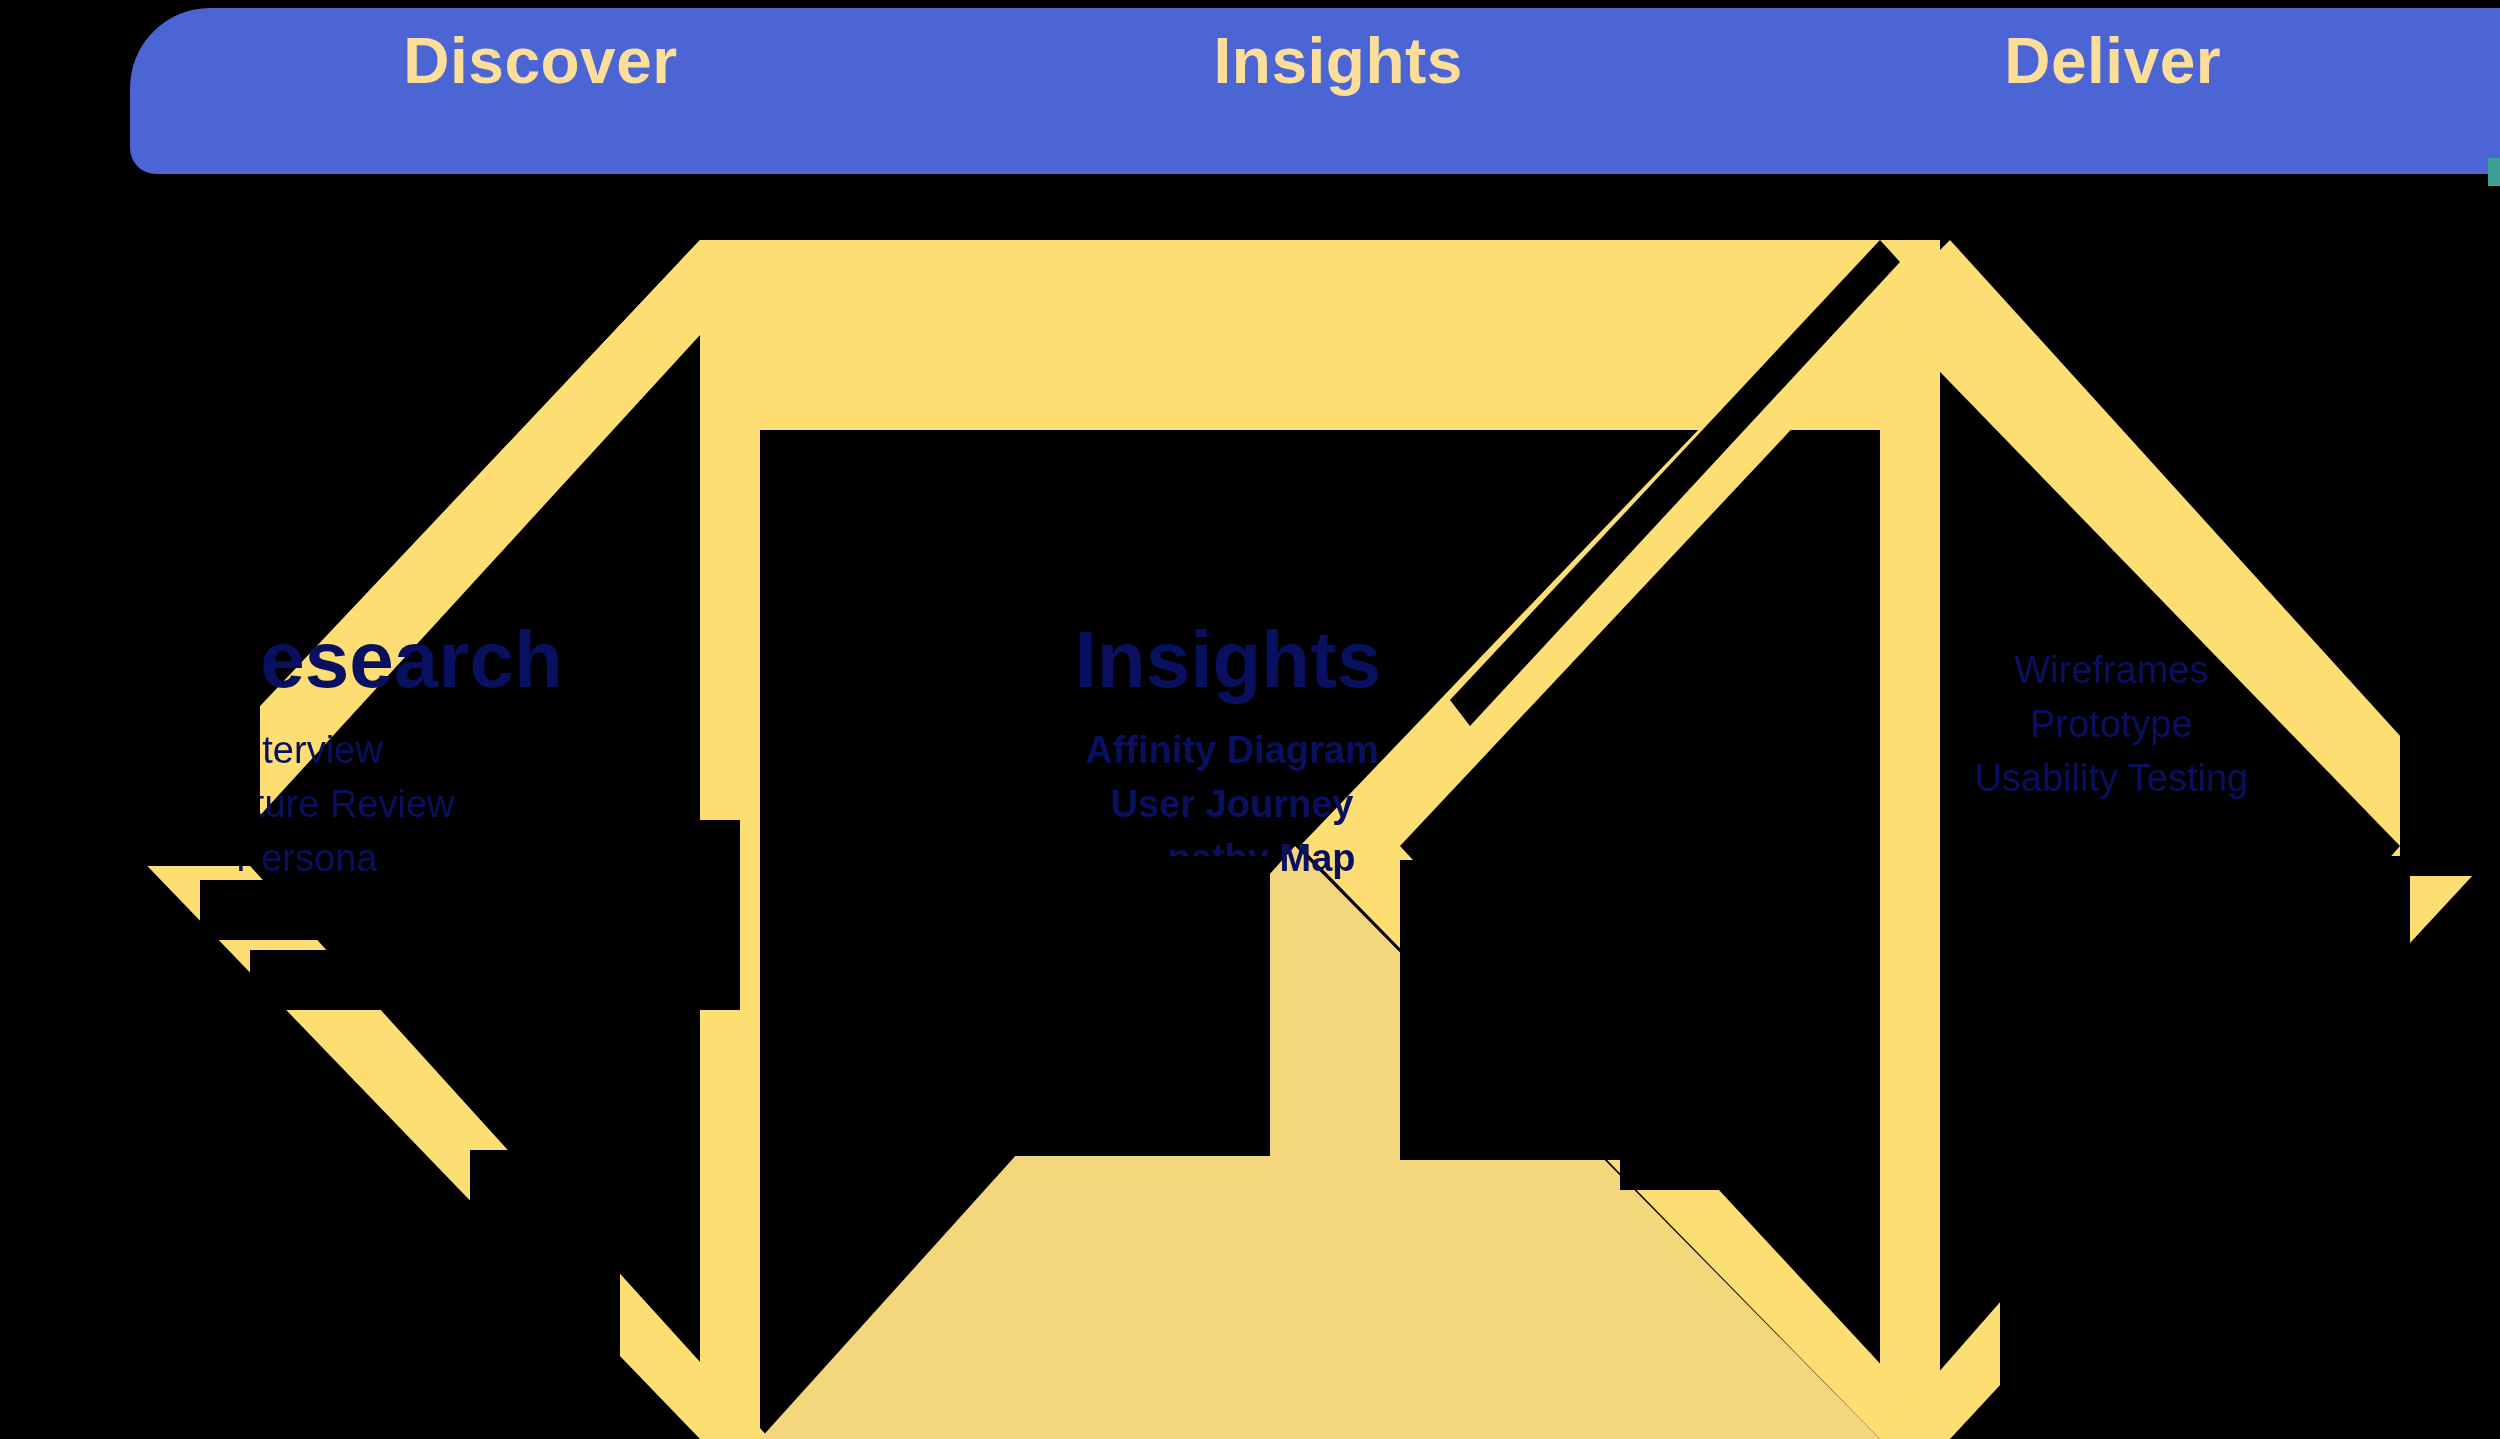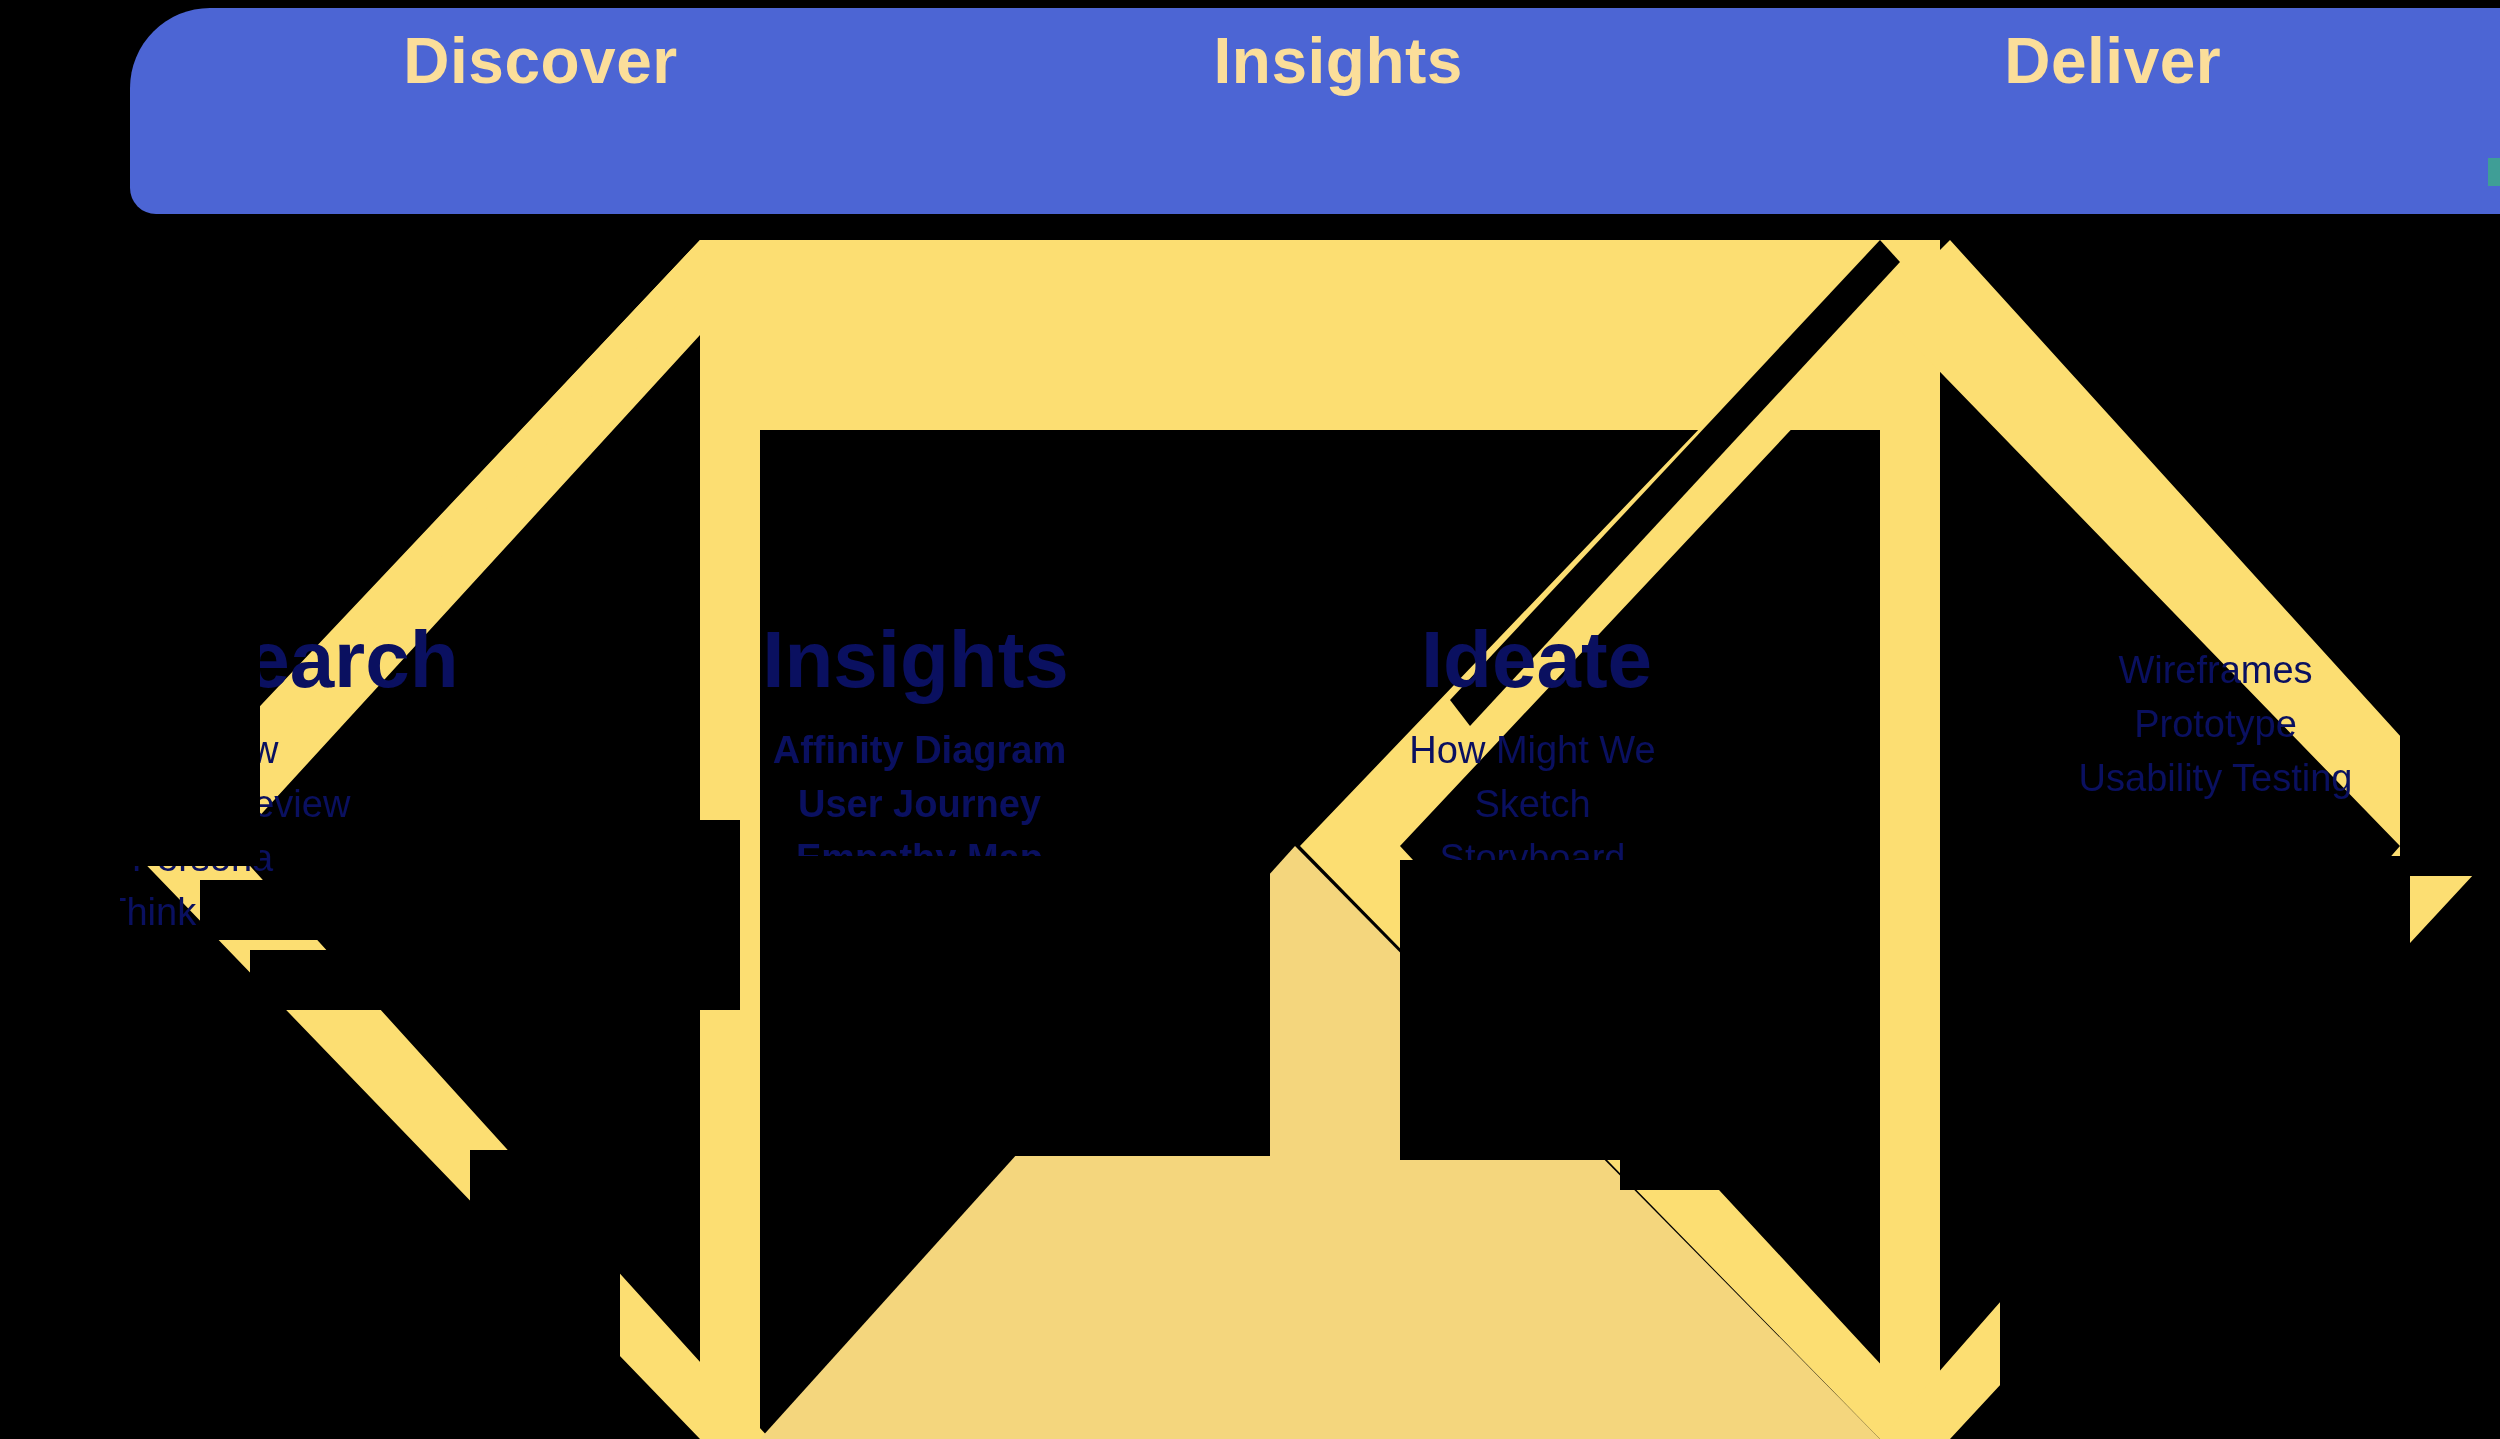--- a/index.html
+++ b/index.html
@@ -18,21 +18,21 @@
     height: 1439px;
     background: #000000;
   }
 
   
   .phase-bar {
     position: absolute;
     left: 130px;
     top: 8px;
     width: 2370px;
-    height: 206px;
+    height: 166px;
     background: #4C65D4;
     border-top-left-radius: 80px;
     border-bottom-left-radius: 26px;
     display: flex;
     align-items: flex-start;
     padding-top: 18px;
     z-index: 40;
   }
   .phase-bar .phase {
     flex: 1 1 0;
@@ -192,28 +192,20 @@
 
     <div class="col col-2">
       <div class="col-title">Insights</div>
       <ul class="col-list">
         <li>Affinity Diagram</li>
         <li>User Journey</li>
         <li>Empathy Map</li>
       </ul>
     </div>
 
-    <div class="col col-3">
-      <div class="col-title">Ideate</div>
-      <ul class="col-list">
-        <li>How Might We</li>
-        <li>Sketch</li>
-        <li>Storyboard</li>
-      </ul>
-    </div>
 
     <div class="col col-4">
       <ul class="col-list">
         <li>Wireframes</li>
         <li>Prototype</li>
         <li>Usability Testing</li>
       </ul>
     </div>
 
   </div>

